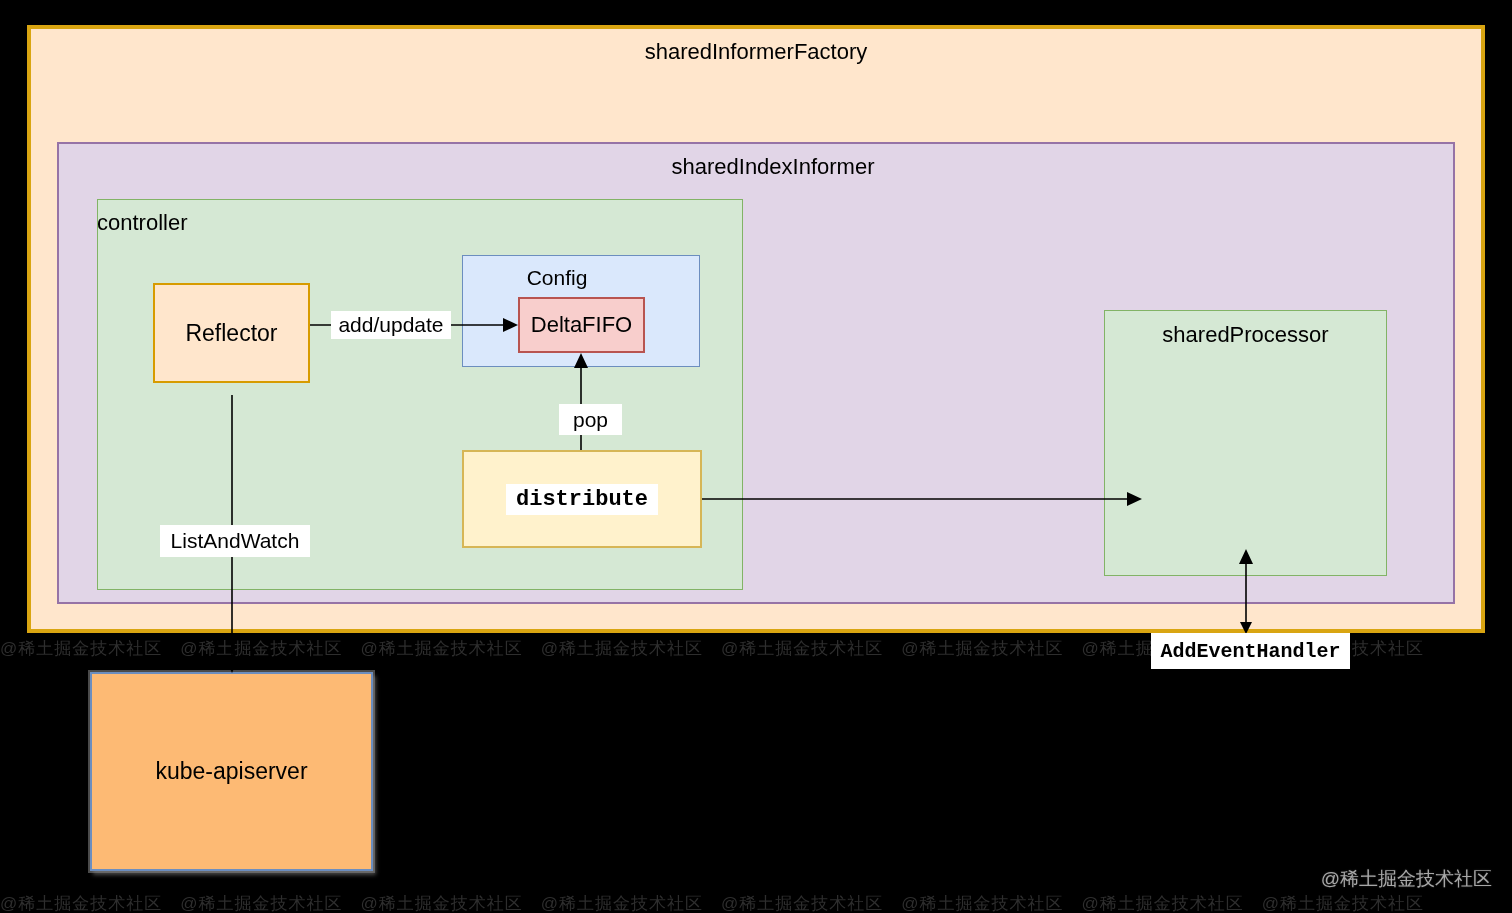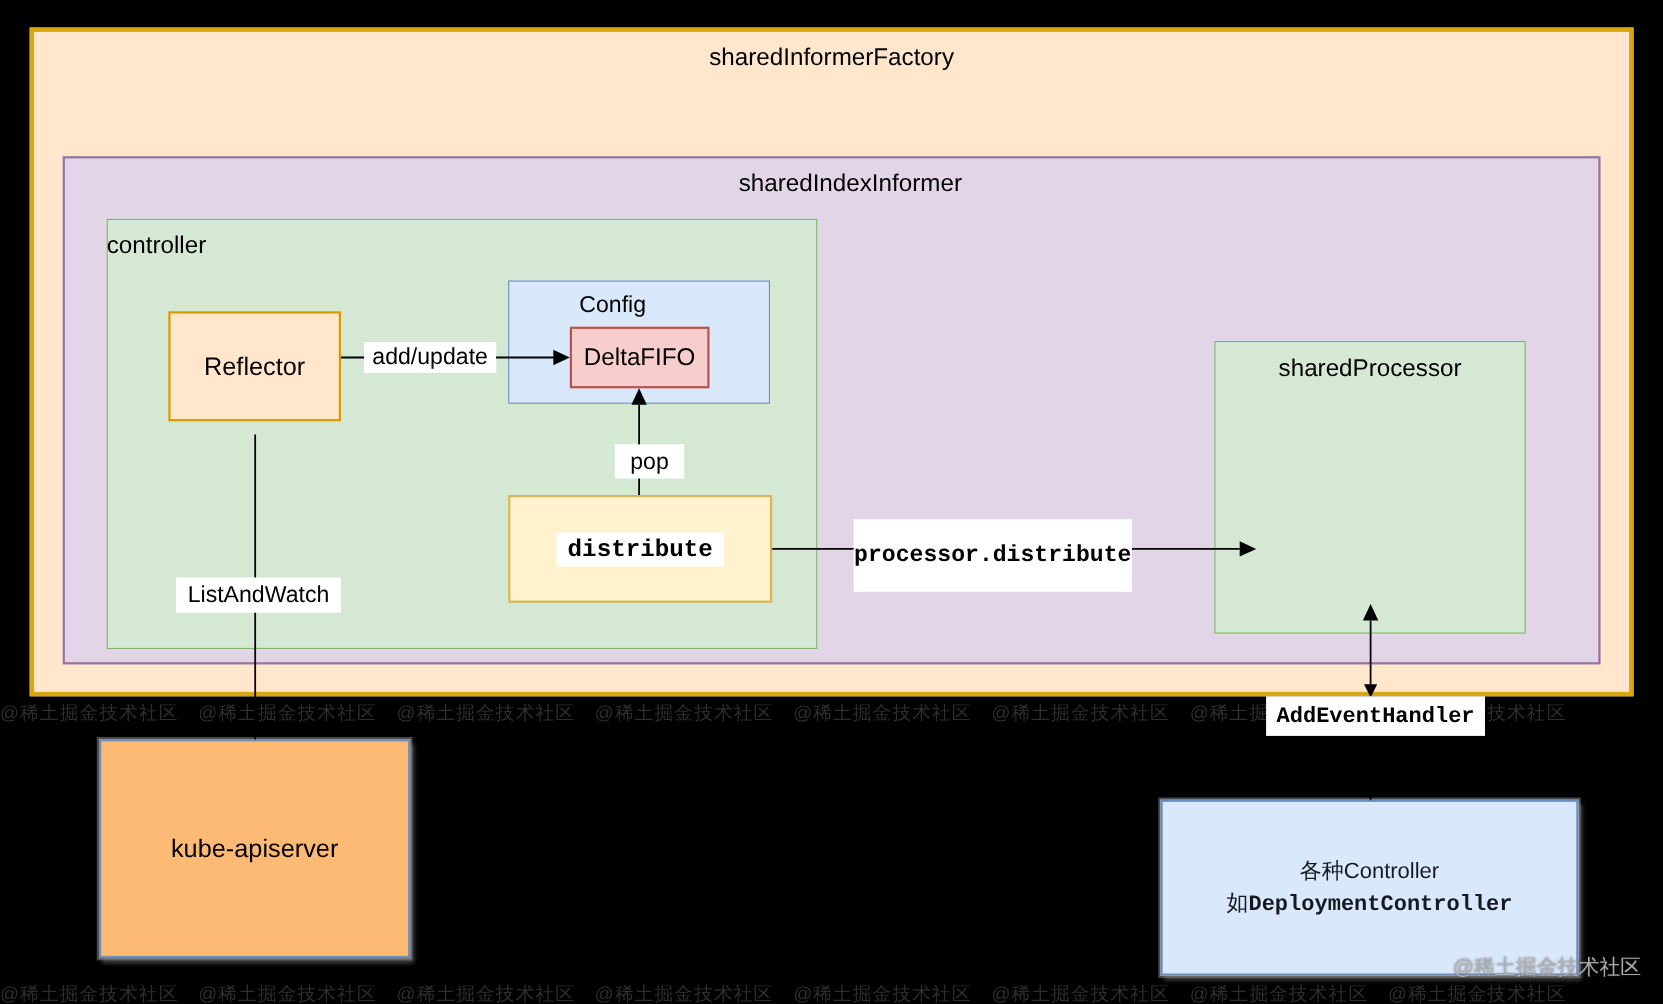--- a/index.html
+++ b/index.html
@@ -146,24 +146,20 @@
   <div class="abs config-title">Config</div>
   <div class="abs node deltafifo">DeltaFIFO</div>
 
   <div class="abs node processloop">
     <span class="code-chip">distribute</span>
   </div>
 
 
   <div class="abs node kubeapiserver">kube-apiserver</div>
 
-  <div class="abs node controllersbox">
-    <div class="cn-line">各种Controller</div>
-    <div class="cn-line"><span>如</span><span class="code-inline">DeploymentController</span></div>
-  </div>
 
   <svg class="abs edges-svg" viewBox="0 0 1512 913" xmlns="http://www.w3.org/2000/svg">
     <g>
       <line x1="310" y1="325" x2="505" y2="325"></line>
       <path d="M518,325 L503,318 L503,332 Z"></path>
     </g>
     <g>
       <line x1="581" y1="450" x2="581" y2="368"></line>
       <path d="M581,353 L574,368 L588,368 Z"></path>
     </g>
@@ -183,18 +179,17 @@
     <g>
       <line x1="1246" y1="680" x2="1246" y2="714"></line>
       <path d="M1246,666 L1240,680 L1252,680 Z"></path>
       <path d="M1246,728 L1240,714 L1252,714 Z"></path>
     </g>
   </svg>
 
   <div class="abs edge-label lbl-addupdate">add/update</div>
   <div class="abs edge-label lbl-pop">pop</div>
   <div class="abs edge-label lbl-listandwatch">ListAndWatch</div>
-  <div class="abs edge-label lbl-distribute">processor.distribute</div>
   <div class="abs edge-label lbl-addeventhandler">AddEventHandler</div>
 
   <div class="abs corner-watermark">@稀土掘金技术社区</div>
 
 </div>
 
 </body></html>

